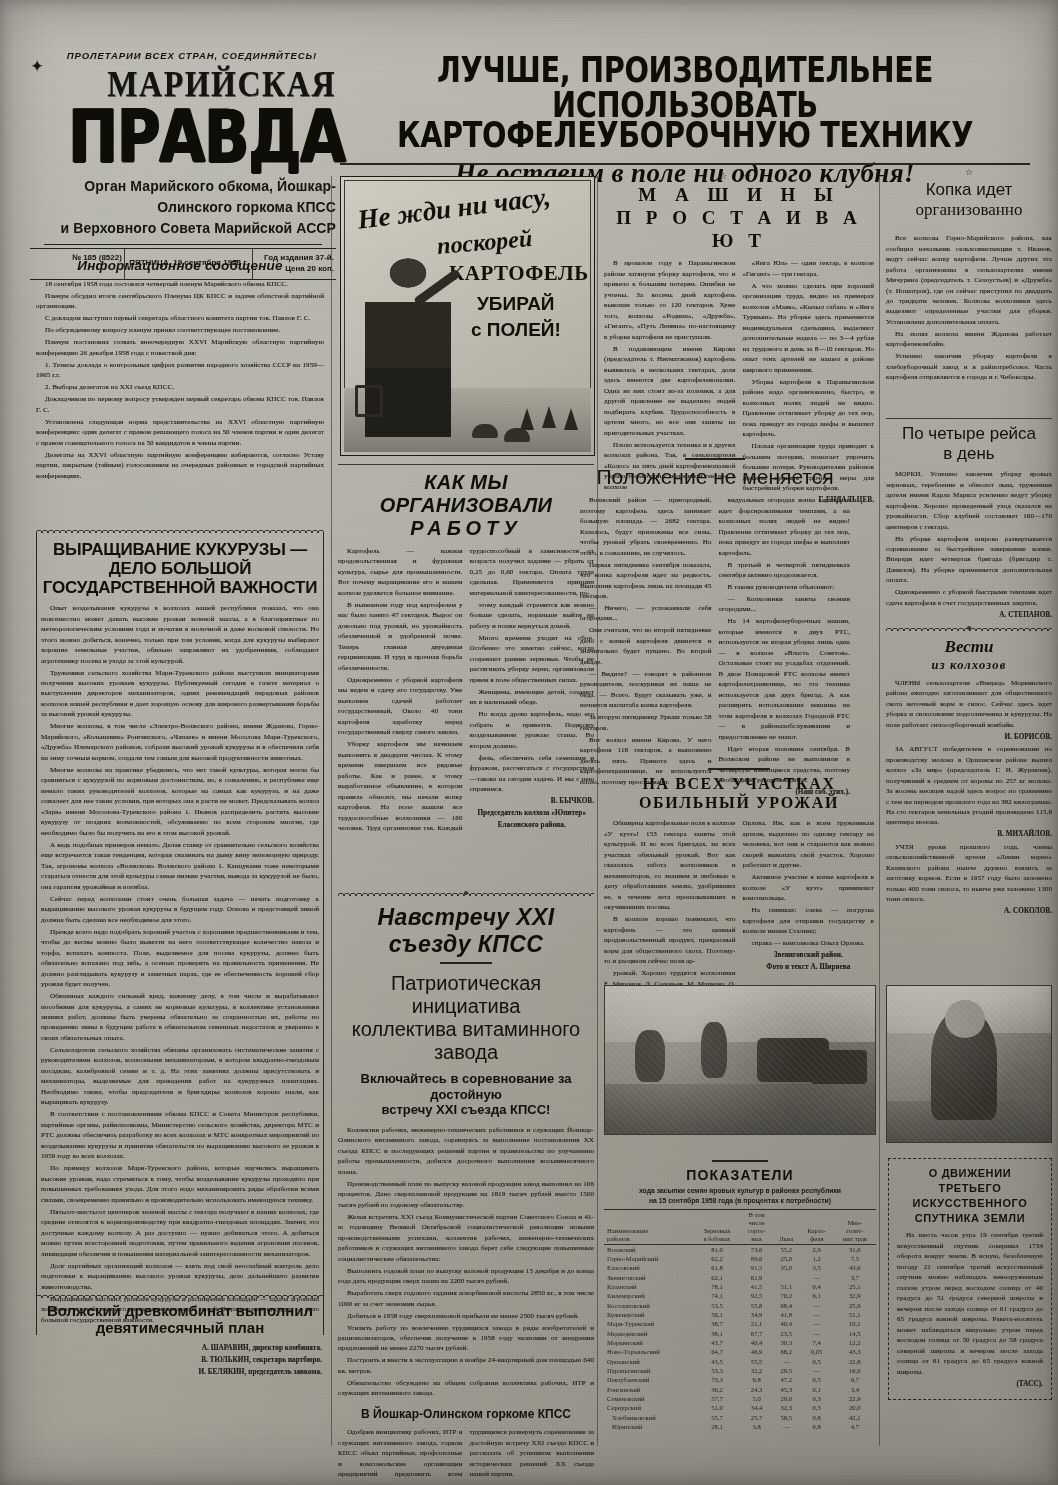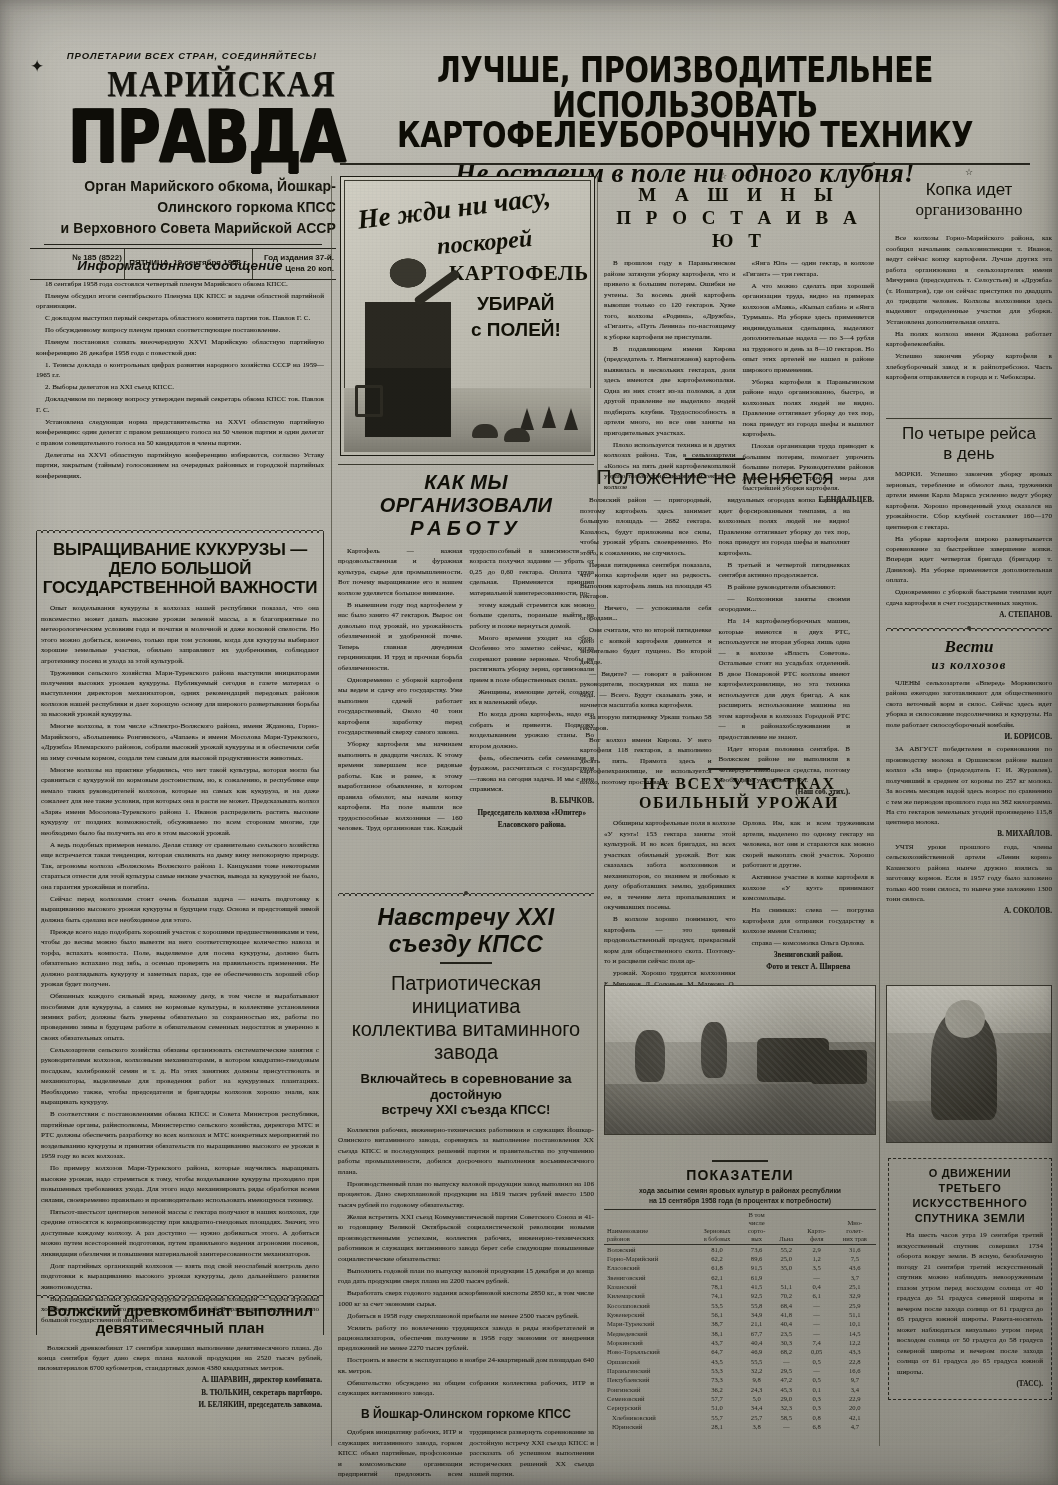--- a/index.html
+++ b/index.html
@@ -304,21 +304,20 @@
       </div>
     </div>
   </div>
 
   <div class="col" style="left:36px;top:1292px;width:288px;">
     <div class="wave"></div>
     <div style="padding:4px 2px 0;">
       <div class="h-blk">Волжский древкомбинат выполнил</div>
       <div class="h-blk" style="margin-bottom:6px;">девятимесячный план</div>
       <div class="body-txt">
-        <p>Волжский древкомбинат 17 сентября завершил выполнение девятимесячного плана. До конца сентября будет дано сверх плана валовой продукции на 2520 тысяч рублей, пиломатериалов 6700 кубометров, стандартных домов 4380 квадратных метров.</p>
         <p class="sign">А. ШАРАВИН, директор комбината.</p>
         <p class="sign">В. ТЮЛЬКИН, секретарь партбюро.</p>
         <p class="sign">И. БЕЛЯКИН, председатель завкома.</p>
       </div>
     </div>
   </div>
 
   <div style="position:absolute;left:331px;top:176px;width:1px;height:1270px;background:#474639;opacity:.7;"></div>
   <div style="position:absolute;left:597px;top:176px;width:1px;height:1270px;background:#474639;opacity:.7;"></div>
   <div style="position:absolute;left:879px;top:176px;width:1px;height:1270px;background:#474639;opacity:.7;"></div>
@@ -408,21 +407,21 @@
     <div class="body-txt t2">
       <p>Волжский район — пригородный, поэтому картофель здесь занимает большую площадь — 2682 гектара. Казалось, будут приложены все силы, чтобы урожай убрать своевременно. Но этого, к сожалению, не случилось.</p>
       <p>Первая пятидневка сентября показала, что копка картофеля идет на редкость. Выполнив картофель лишь на площади 45 гектаров.</p>
       <p>— Ничего, — успокаивали себя огородами...</p>
       <p>Они считали, что во второй пятидневке дело с копкой картофеля двинется и значительно будет пущено. Во второй декаде.</p>
       <p>— Видите? — говорят в районном руководители, поскуривая их паша не беда. — Всего. Будут сказывать уже, и начнется масштаба копка картофеля.</p>
       <p>За вторую пятидневку Уркаш только 58 гектаров.</p>
       <p>Вот колхоз имени Кирова. У него картофеля 118 гектаров, а выполнено десять пять. Прямота здесь и картофелехранилище, не используется плохо, поэтому простаивают.</p>
       <p>видуальных огородах копка картофеля идет форсированными темпами, а на колхозных полях людей не видно! Правление оттягивает уборку до тех пор, пока приедут из города шефы и выполнят картофель.</p>
       <p>В третьей и четвертой пятидневках сентября активно продолжается.</p>
-      <p>В районе руководители объясняют:</p>
+      <p>В такова руководители объясняют:</p>
       <p>— Колхозники заняты своими огородами...</p>
       <p>На 14 картофелеуборочных машин, которые имеются в двух РТС, используется не вторая уборка лишь одна — в колхозе «Власть Советов». Остальные стоят на усадьбах отделений. В двое Помаровой РТС колхозы имеют картофелехранилище, но эта техника используется для двух бригад. А как расширить использование машины на этом картофеля в колхозах Городной РТС — в районахобслуживании и предоставление не знают.</p>
       <p>Идет вторая половина сентября. В Волжском районе не выполнили в четвертую имеющиеся средства, поэтому необходимо ускорение работ.</p>
       <p class="sign">(Наш соб. этих.).</p>
     </div>
   </div>
 
   <div class="col" style="left:604px;top:768px;width:270px;">
     <div class="hr-short" style="width:62px;"></div>
     <div class="h-serif-bold" style="margin-top:4px;">НА ВСЕХ УЧАСТКАХ</div>

